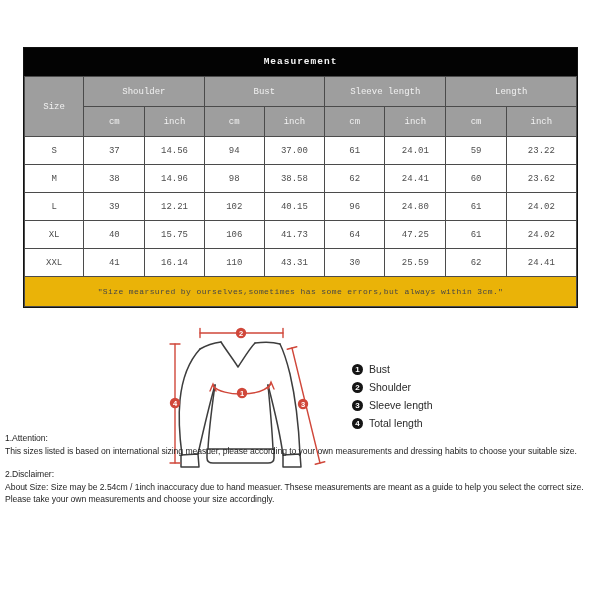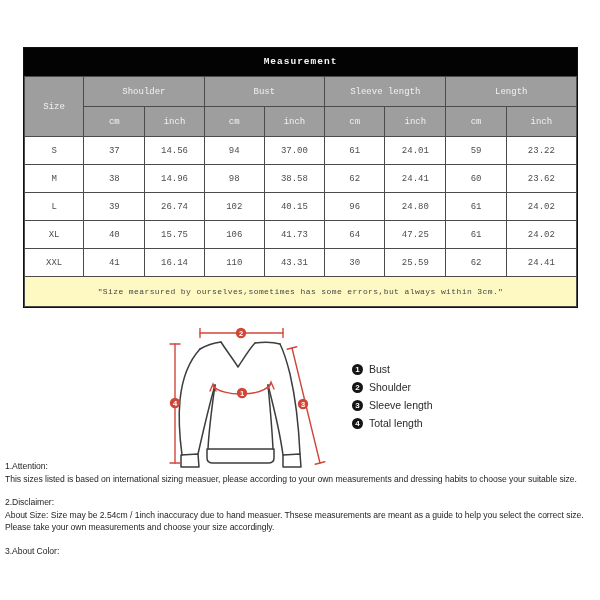--- a/index.html
+++ b/index.html
@@ -9,33 +9,33 @@
   
   .table-wrap{position:absolute;left:23px;top:47px;width:553px;border:1.5px solid #111;}
   .table-title{background:#030303;color:#f5f5f5;height:28px;line-height:28px;text-align:center;
                font-family:"Liberation Mono","DejaVu Sans Mono",monospace;font-size:9.5px;font-weight:bold;letter-spacing:1px;}
   table.size-table{border-collapse:collapse;table-layout:fixed;width:100%;
                    font-family:"Liberation Mono","DejaVu Sans Mono",monospace;}
   table.size-table th,table.size-table td{border:1px solid #4b4b4b;text-align:center;padding:0;}
   table.size-table thead th{background:#9e9e9e;color:#f1f1f1;font-weight:normal;font-size:9px;height:29px;}
   table.size-table thead tr.units th{height:29px;}
   table.size-table tbody td{background:#fff;color:#4d4d4d;font-size:9px;height:27px;}
-  table.size-table tfoot td{background:#fef9c3;color:#474747;font-size:8px;height:29px;letter-spacing:0.4px;}
+  table.size-table tfoot td{background:#eab308;color:#474747;font-size:8px;height:29px;letter-spacing:0.4px;}
 
   
   .diagram{position:absolute;left:120px;top:322px;width:360px;height:148px;}
   .diagram svg{position:absolute;left:0;top:0;}
   .legend{position:absolute;left:232px;top:38px;}
   .legend-item{display:flex;align-items:center;height:18px;}
   .legend-num{width:11px;height:11px;border-radius:50%;background:#151515;color:#fff;
               font-size:8px;line-height:11px;text-align:center;font-weight:bold;margin-right:6px;flex:0 0 11px;}
   .legend-label{font-size:10.5px;color:#2a2a2a;}
 
   
-  .notes{position:absolute;left:5px;top:460px;width:594px;color:#1e1e1e;}
+  .notes{position:absolute;left:5px;top:432px;width:594px;color:#1e1e1e;}
   .note-block{margin:0 0 11px 0;}
   .note-block p{margin:0;font-size:8.6px;line-height:12.6px;letter-spacing:-0.05px;}
   .note-color p.body{max-width:478px;}
 </style>
 </head>
 <body>
 
 <div id="screen">
 
   <div class="table-wrap">
@@ -90,21 +90,21 @@
             <td>98</td>
             <td>38.58</td>
             <td>62</td>
             <td>24.41</td>
             <td>60</td>
             <td>23.62</td>
           </tr>
           <tr>
             <td>L</td>
             <td>39</td>
-            <td>26.74</td>
+            <td>12.21</td>
             <td>102</td>
             <td>40.15</td>
             <td>96</td>
             <td>24.80</td>
             <td>61</td>
             <td>24.02</td>
           </tr>
           <tr>
             <td>XL</td>
             <td>40</td>
@@ -212,17 +212,16 @@
   <div class="notes">
     <div class="note-block">
       <p>1.Attention:</p>
       <p class="body">This sizes listed is based on international sizing measuer, please according to your own measurements and dressing habits to choose your suitable size.</p>
     </div>
     <div class="note-block">
       <p>2.Disclaimer:</p>
       <p class="body">About Size: Size may be 2.54cm / 1inch inaccuracy due to hand measuer. Thsese measurements are meant as a guide to help you select the correct size. Please take your own measurements and choose your size accordingly.</p>
     </div>
     <div class="note-block note-color">
-      <p>3.About Color:</p>
     </div>
   </div>
 
 </div>
 
 </body></html>

